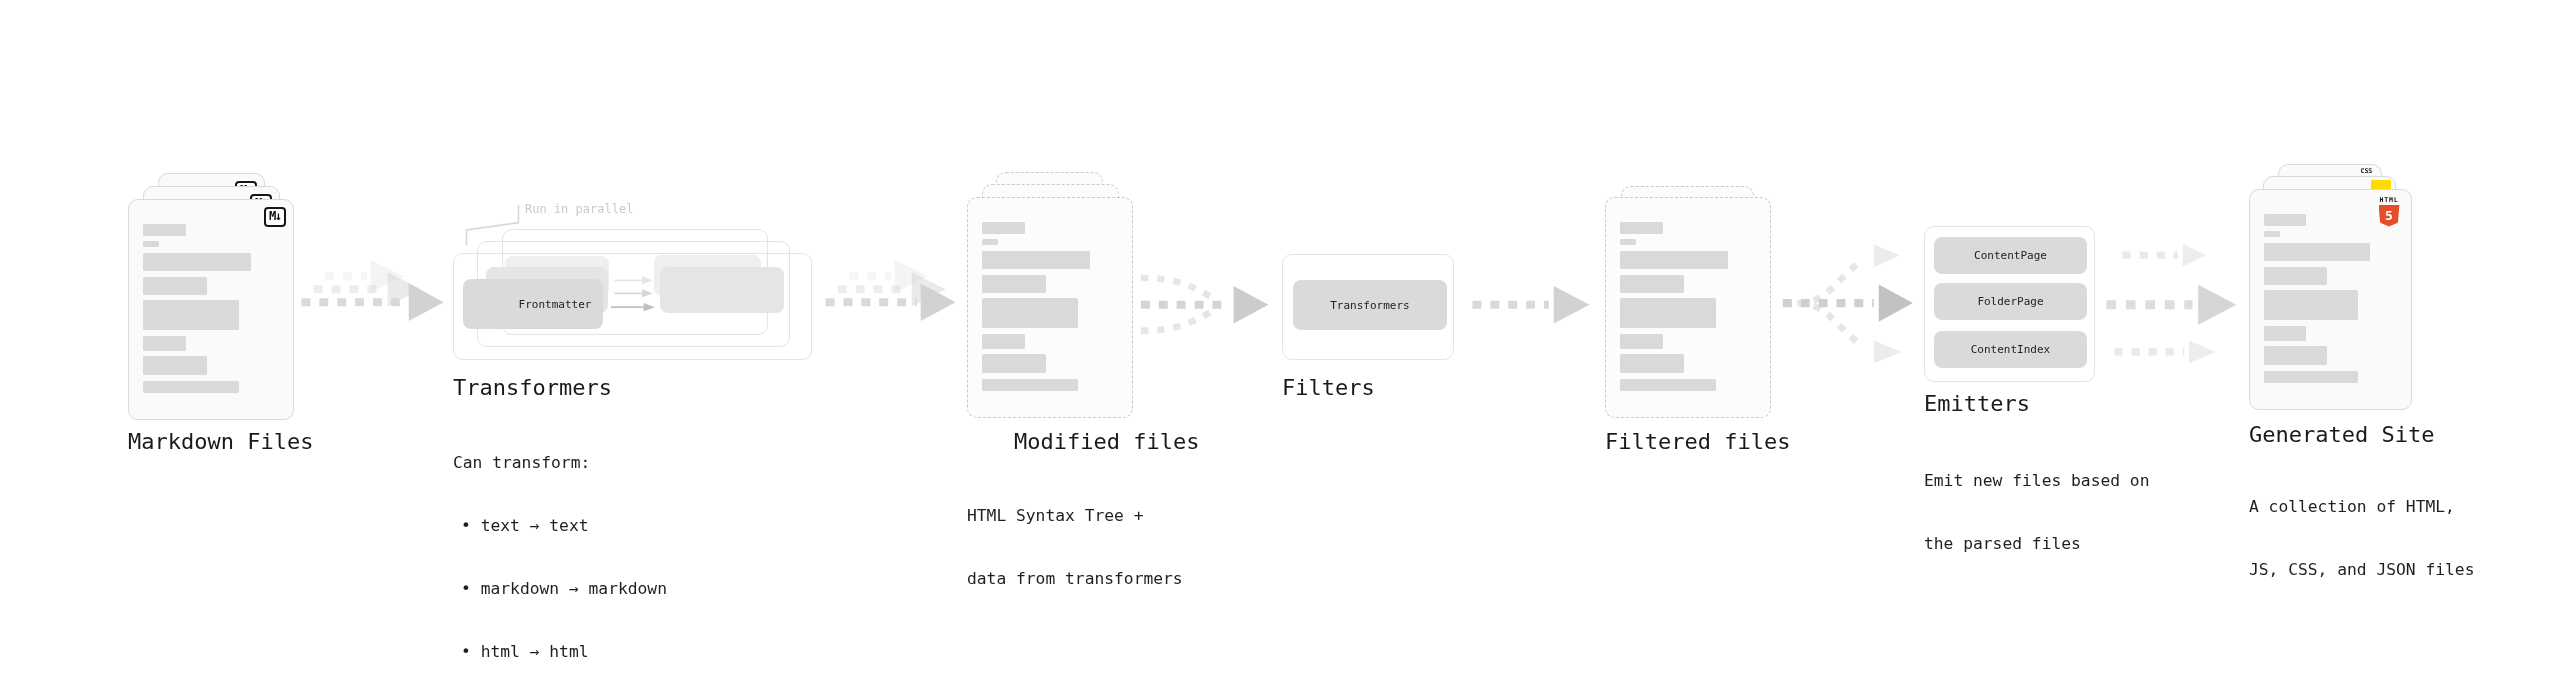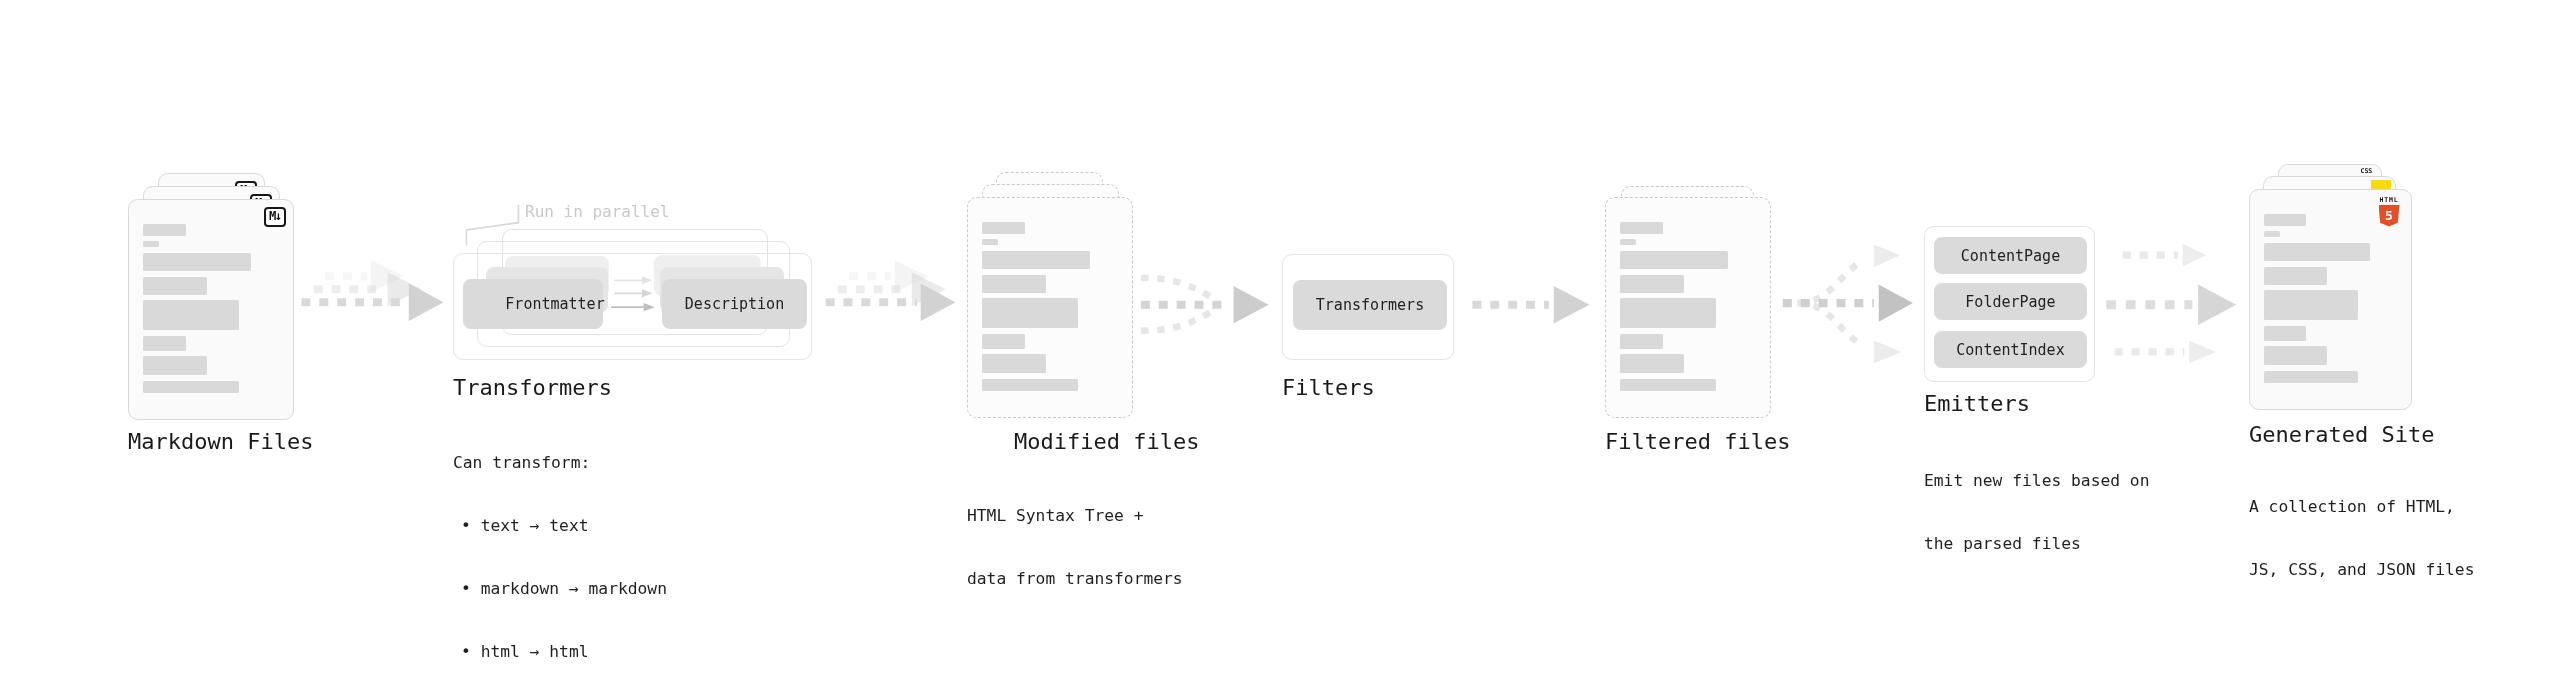--- a/index.html
+++ b/index.html
@@ -15,29 +15,29 @@
 
   
   .md-icon{position:absolute;top:6.5px;right:7.3px;background:#ffffff;border:2.4px solid #161616;border-radius:4.1px;
            font-weight:bold;font-size:12.2px;line-height:14.6px;padding:0.8px 3.3px;letter-spacing:-1.6px;color:#111;}
 
   
   .panel{position:absolute;border:1.6px solid #e3e3e3;border-radius:9.8px;background:transparent;box-sizing:border-box;}
 
   
   .pill{position:absolute;background:#dadada;border-radius:8.1px;display:flex;align-items:center;justify-content:center;
-        font-size:15px;color:#222;box-sizing:border-box;white-space:nowrap;}
+        font-size:11px;color:#222;box-sizing:border-box;white-space:nowrap;}
   .pill.g2{background:#e5e5e5;}
   .pill.g3{background:#efefef;}
 
   
   .label{position:absolute;font-size:22px;line-height:26px;white-space:pre;color:#1a1a1a;}
   .caption{position:absolute;font-size:16.3px;line-height:21px;white-space:pre;color:#1f1f1f;}
   .caption .indent{padding-left:8.1px;}
-  .annotation{position:absolute;font-size:16px;color:#c9c9c9;white-space:pre;}
+  .annotation{position:absolute;font-size:12px;color:#c9c9c9;white-space:pre;}
 
   
   .badge-css{position:absolute;top:3.3px;right:4.9px;width:19.5px;text-align:center;color:#111;}
   .badge-css .txt{font-size:6.5px;font-weight:bold;line-height:6.5px;display:block;}
   .badge-css .underline{height:2.4px;background:#1566b7;margin-top:0.8px;border-radius:0.8px;}
   .badge-js{position:absolute;top:3.3px;right:4.1px;width:19.5px;height:11.4px;background:#ffdb00;border-radius:0.8px;}
   .html5{position:absolute;top:6.5px;right:9.8px;width:24.4px;text-align:center;}
   .html5 .word{font-size:6.5px;font-weight:bold;letter-spacing:0.8px;line-height:7.3px;color:#111;}
   .html5 .shield{width:21px;height:22px;margin:0.8px auto 0;background:#e34f26;color:#fff;font-size:13px;font-weight:bold;
                  line-height:21px;text-align:center;clip-path:polygon(0 0,100% 0,92% 82%,50% 100%,8% 82%);}
@@ -76,21 +76,20 @@
 
   <div class="panel" style="left:502px;top:229px;width:266px;height:106px;"></div>
   <div class="panel" style="left:477px;top:241px;width:313px;height:106px;"></div>
   <div class="panel" style="left:453px;top:253px;width:359px;height:107px;"></div>
 
   <div class="pill g3" style="left:505px;top:256px;width:104px;height:41px;"></div>
   <div class="pill g3" style="left:654px;top:255px;width:107px;height:41px;"></div>
   <div class="pill g2" style="left:486px;top:267px;width:122px;height:46px;"></div>
   <div class="pill g2" style="left:660px;top:267px;width:124px;height:46px;"></div>
   <div class="pill" style="left:463px;top:279px;width:140px;height:50px;padding-left:44px;">Frontmatter</div>
-  <div class="pill" style="left:662px;top:279px;width:145px;height:50px;">Description</div>
 
   <div class="annotation" style="left:525px;top:202px;">Run in parallel</div>
 
   <div class="label" style="left:453px;top:375px;">Transformers</div>
   <div class="caption" style="left:453px;top:410px;">
     <div>Can transform:</div>
     <div class="indent">• text → text</div>
     <div class="indent">• markdown → markdown</div>
     <div class="indent">• html → html</div>
   </div>

